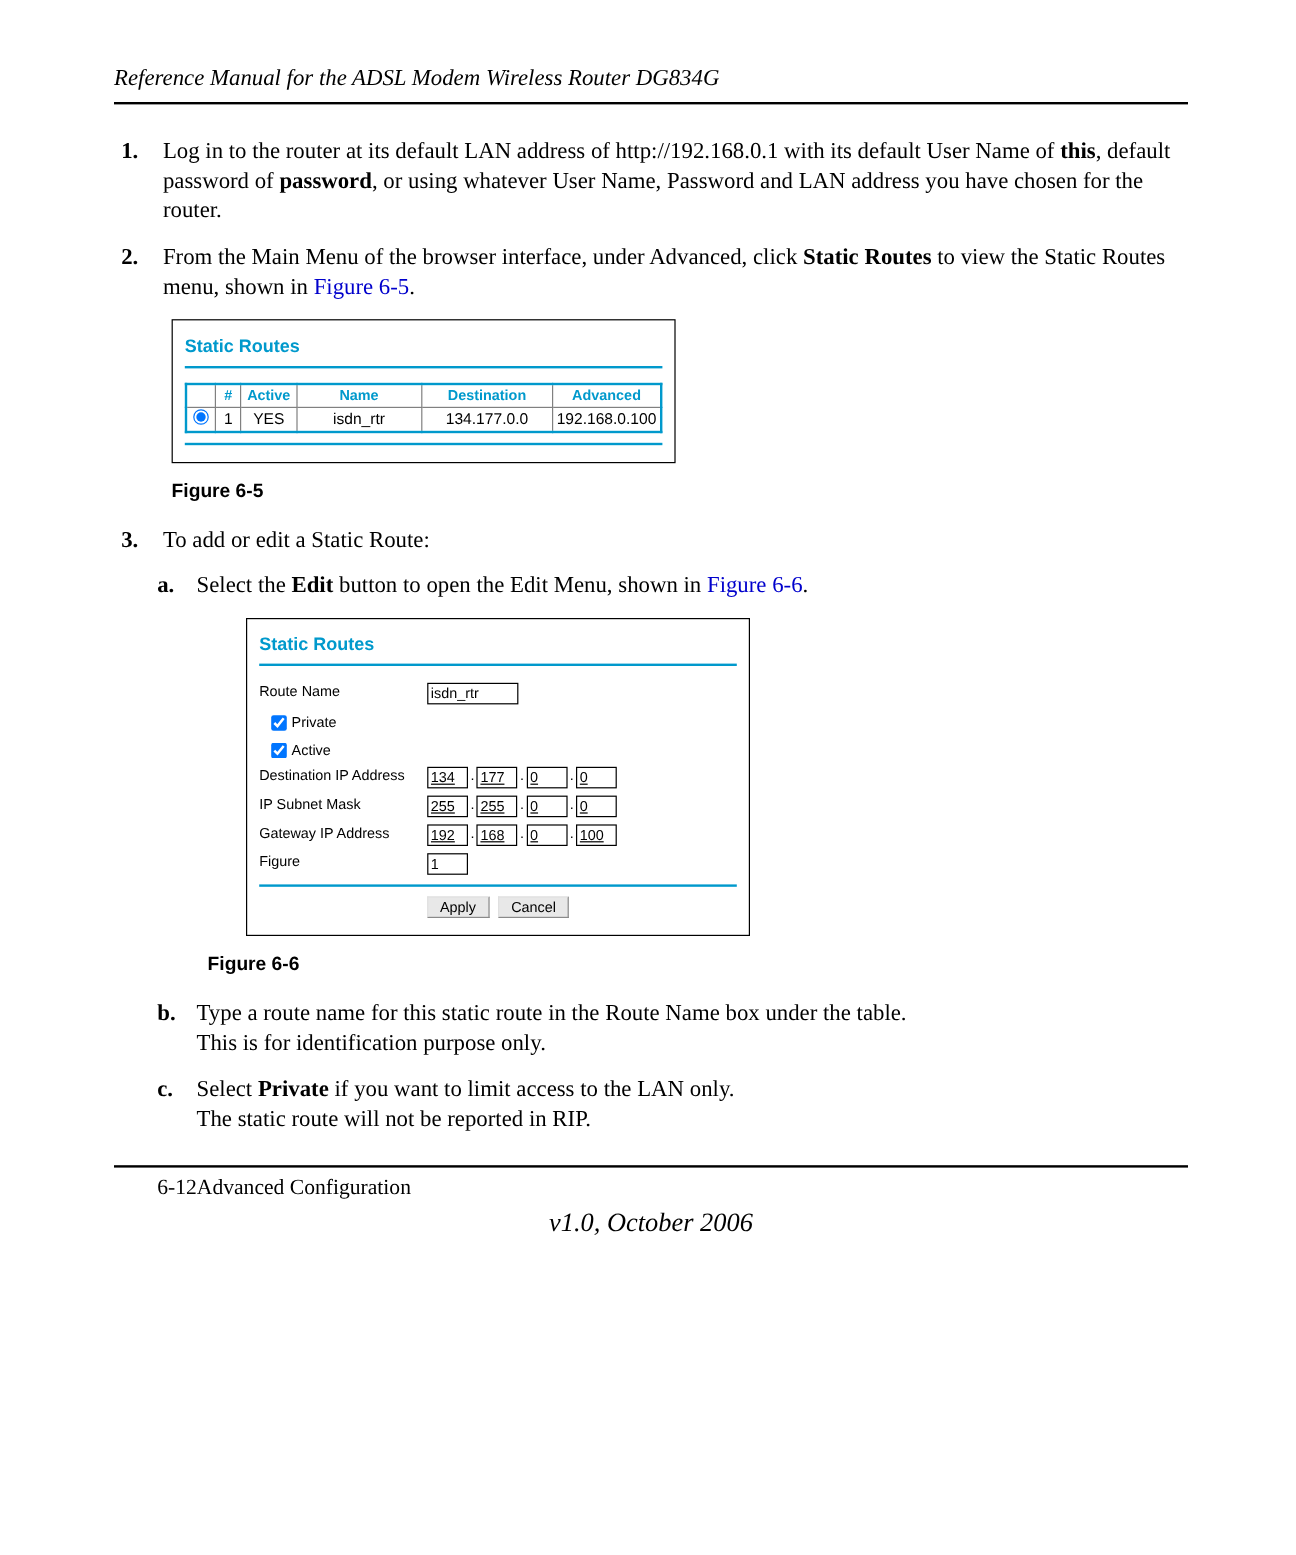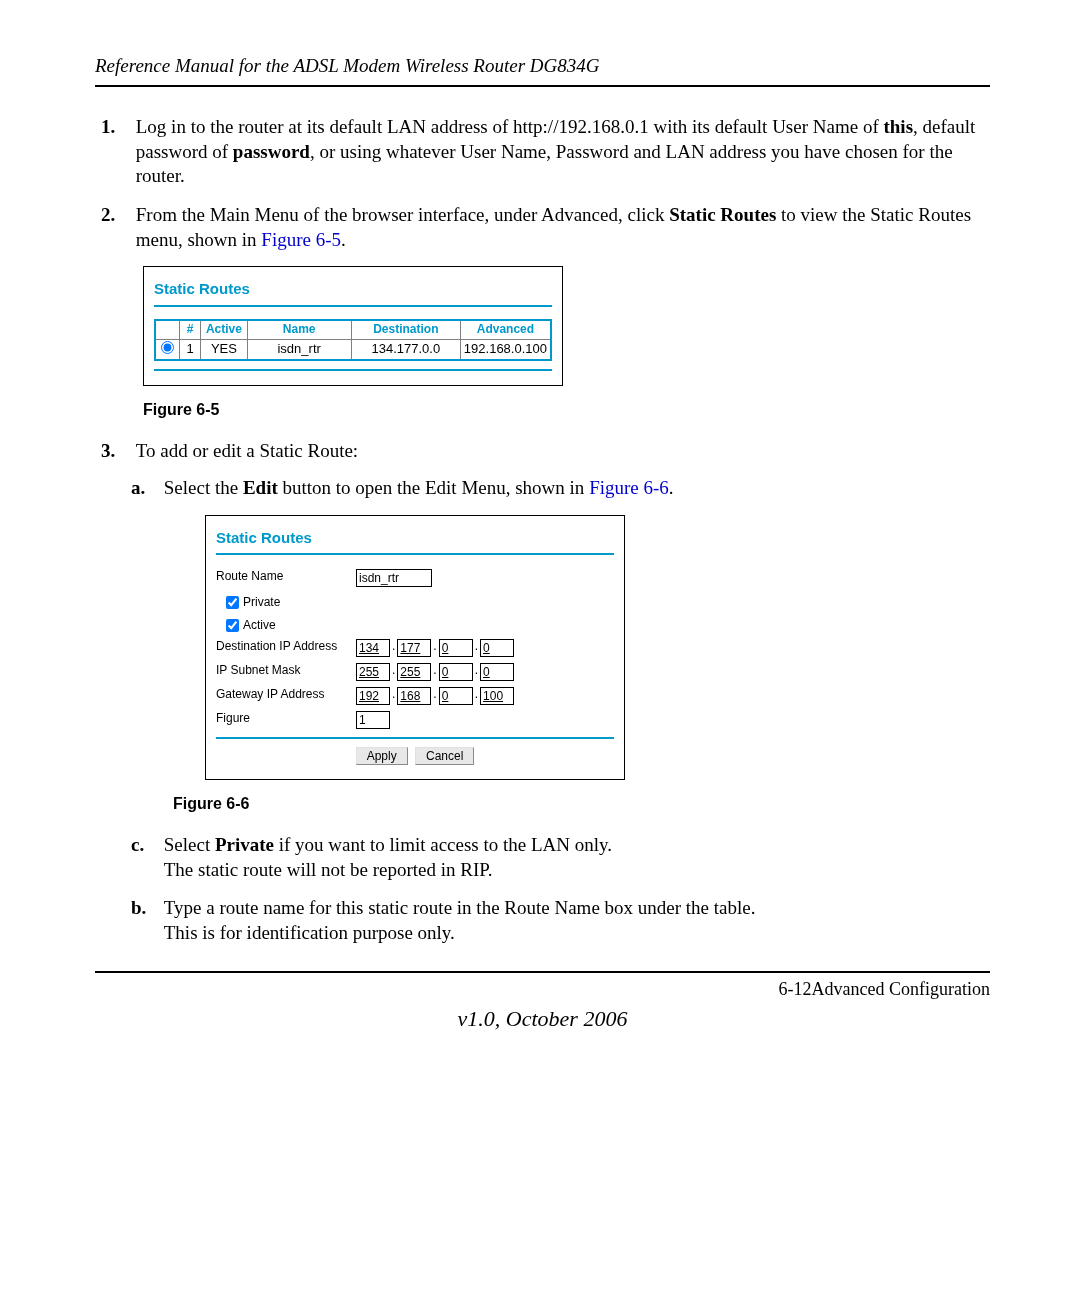--- a/index.html
+++ b/index.html
@@ -196,22 +196,23 @@
   left: 95px;
   right: 90px;
 }
 .footer-hr {
   border: none;
   border-top: 2px solid #000;
   margin: 0 0 6px 0;
 }
 .footer-line {
   display: flex;
-  justify-content: flex-end;
+  justify-content: flex-start;
   font-size: 18px;
+  margin-left: 36px;
 }
 .footer-version {
   text-align: center;
   font-style: italic;
   font-size: 22px;
   margin-top: 6px;
 }
 </style>
 </head>
 <body>
@@ -331,32 +332,32 @@
             <div class="bline"></div>
             <div class="btnrow">
               <button class="uibtn">Apply</button>
               <button class="uibtn">Cancel</button>
             </div>
           </div>
           <div class="figure-label">Figure 6-6</div>
         </li>
 
         <li>
+          <span class="let">b.</span>
+          <span class="ltxt">
+            <span>Type a route name for this static route in the Route Name box under the table.</span><br>
+            <span>This is for identification purpose only.</span>
+          </span>
+        </li>
+
+        <li>
           <span class="let">c.</span>
           <span class="ltxt">
             <span>Select </span><span class="bold">Private</span><span> if you want to limit access to the LAN only.</span><br>
             <span>The static route will not be reported in RIP.</span>
-          </span>
-        </li>
-
-        <li>
-          <span class="let">b.</span>
-          <span class="ltxt">
-            <span>Type a route name for this static route in the Route Name box under the table.</span><br>
-            <span>This is for identification purpose only.</span>
           </span>
         </li>
       </ol>
     </li>
   </ol>
 
   <div class="footer">
     <hr class="footer-hr">
     <div class="footer-line">
       <span>6-12</span>

